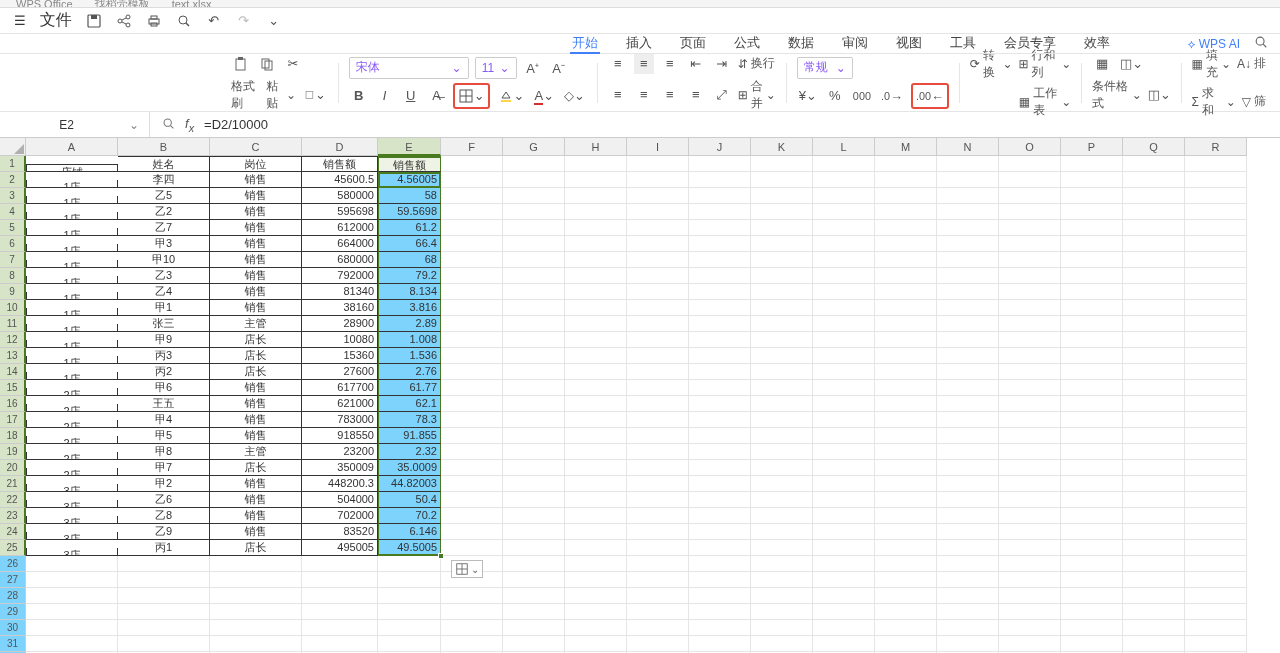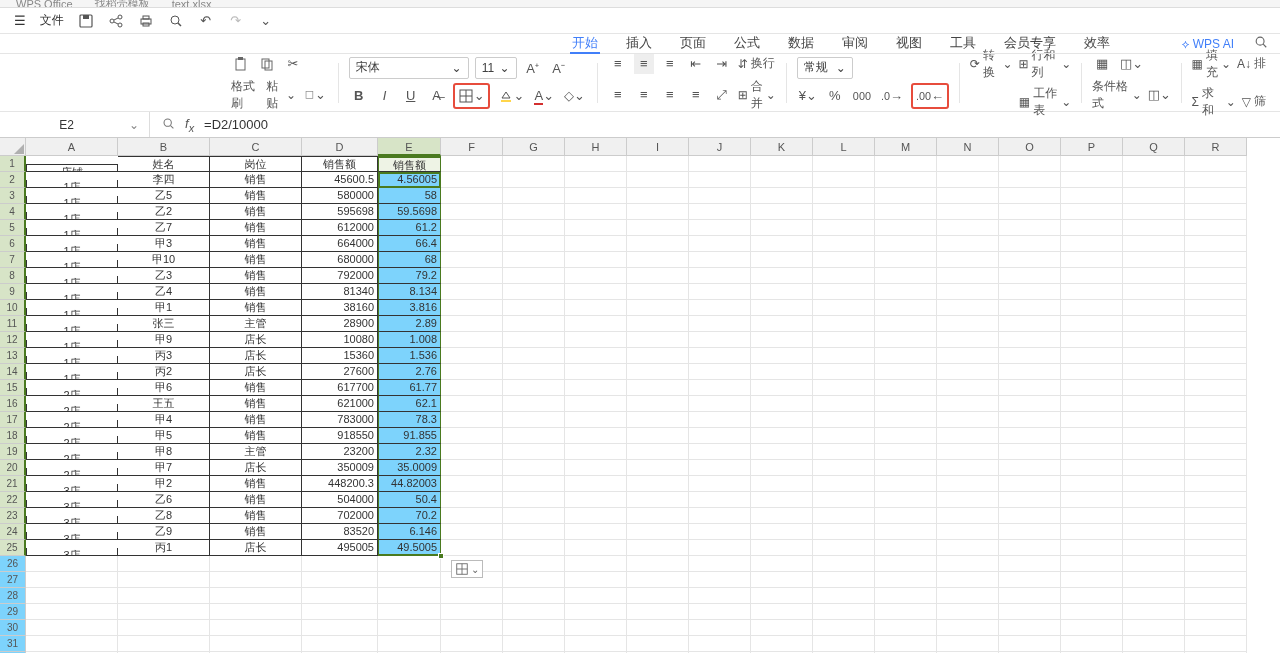--- a/index.html
+++ b/index.html
@@ -3,37 +3,37 @@
 <meta charset="utf-8">
 <style>
 * { margin: 0; padding: 0; box-sizing: border-box; font-family: "Microsoft YaHei", Arial, sans-serif; }
 body { background: #fff; font-size: 12px; color: #333; overflow: hidden; width: 1280px; height: 653px; }
 
 .tab-bar { display: flex; align-items: center; height: 8px; background: #f5f5f5; border-bottom: 1px solid #ddd; padding: 0 8px; gap: 6px; overflow: hidden; }
 .tab-bar .doc-tab { display: flex; align-items: center; padding: 17px 8px; height: 100%; gap: 4px; font-size: 11px; color: #888; }
 
 .quick-bar { display: flex; align-items: center; height: 26px; gap: 14px; padding: 0 14px; background: #fff; border-bottom: 1px solid #e5e5e5; }
 .quick-bar .hamburger { font-size: 13px; }
-.quick-bar .file-label { font-size: 12px; }
+.quick-bar .file-label { font-size: 16px; }
 .quick-bar .q-icon { width: 16px; height: 16px; display: flex; align-items: center; justify-content: center; color: #555; font-size: 13px; cursor: pointer; }
 
 .menu-bar { display: flex; align-items: center; height: 20px; gap: 24px; padding: 0 12px 0 570px; font-size: 13px; color: #444; border-bottom: 1px solid #e5e5e5; position: relative; }
 .menu-bar-items { display: flex; gap: 24px; }
 .menu-item { cursor: pointer; padding: 0 2px; }
 .menu-item.active { color: #417ff9; border-bottom: 2px solid #417ff9; font-weight: 500; }
-.menu-right { position: absolute; right: 12px; display: flex; gap: 20px; align-items: center; color: #666; }
+.menu-right { position: absolute; right: 12px; display: flex; gap: 14px; align-items: center; color: #666; }
 
 .ribbon { display: flex; align-items: center; height: 58px; background: #fff; border-bottom: 1px solid #e5e5e5; padding: 0 8px; }
 .ribbon-spacer { width: 260px; }
 .ribbon-group { display: flex; flex-direction: column; justify-content: center; gap: 4px; padding: 0 6px; height: 100%; }
 .ribbon-row { display: flex; align-items: center; gap: 6px; }
 .ribbon-divider { width: 1px; height: 40px; background: #e5e5e5; margin: 0 4px; }
 .r-btn { display: flex; align-items: center; justify-content: center; min-width: 20px; height: 20px; cursor: pointer; color: #555; font-size: 13px; padding: 0 2px; }
 .r-btn svg { width: 16px; height: 16px; }
-.r-select { display: flex; align-items: center; border: 1px solid #ccc; border-radius: 2px; height: 22px; padding: 0 6px; font-size: 12px; gap: 4px; cursor: pointer; color: #404040; }
+.r-select { display: flex; align-items: center; border: 1px solid #ccc; border-radius: 2px; height: 22px; padding: 0 6px; font-size: 12px; gap: 4px; cursor: pointer; color: #8b5cf6; }
 .r-small-select { width: 42px; }
 .highlighted-box { border: 2px solid #e74c3c; border-radius: 3px; padding: 1px; }
 .r-label-btn { display: flex; align-items: center; gap: 3px; font-size: 12px; color: #555; cursor: pointer; }
 
 .formula-bar { display: flex; align-items: center; height: 26px; border-bottom: 1px solid #ccc; background: #fff; }
 .name-box { display: flex; align-items: center; padding: 0 10px; width: 150px; border-right: 1px solid #ddd; height: 100%; gap: 6px; font-size: 12px; }
 .name-box .nb-text { flex: 1; text-align: center; }
 .name-box .nb-drop { color: #888; cursor: pointer; }
 .formula-content { display: flex; align-items: center; gap: 10px; padding: 0 12px; font-size: 13px; color: #555; }
 .formula-text { color: #333; }

